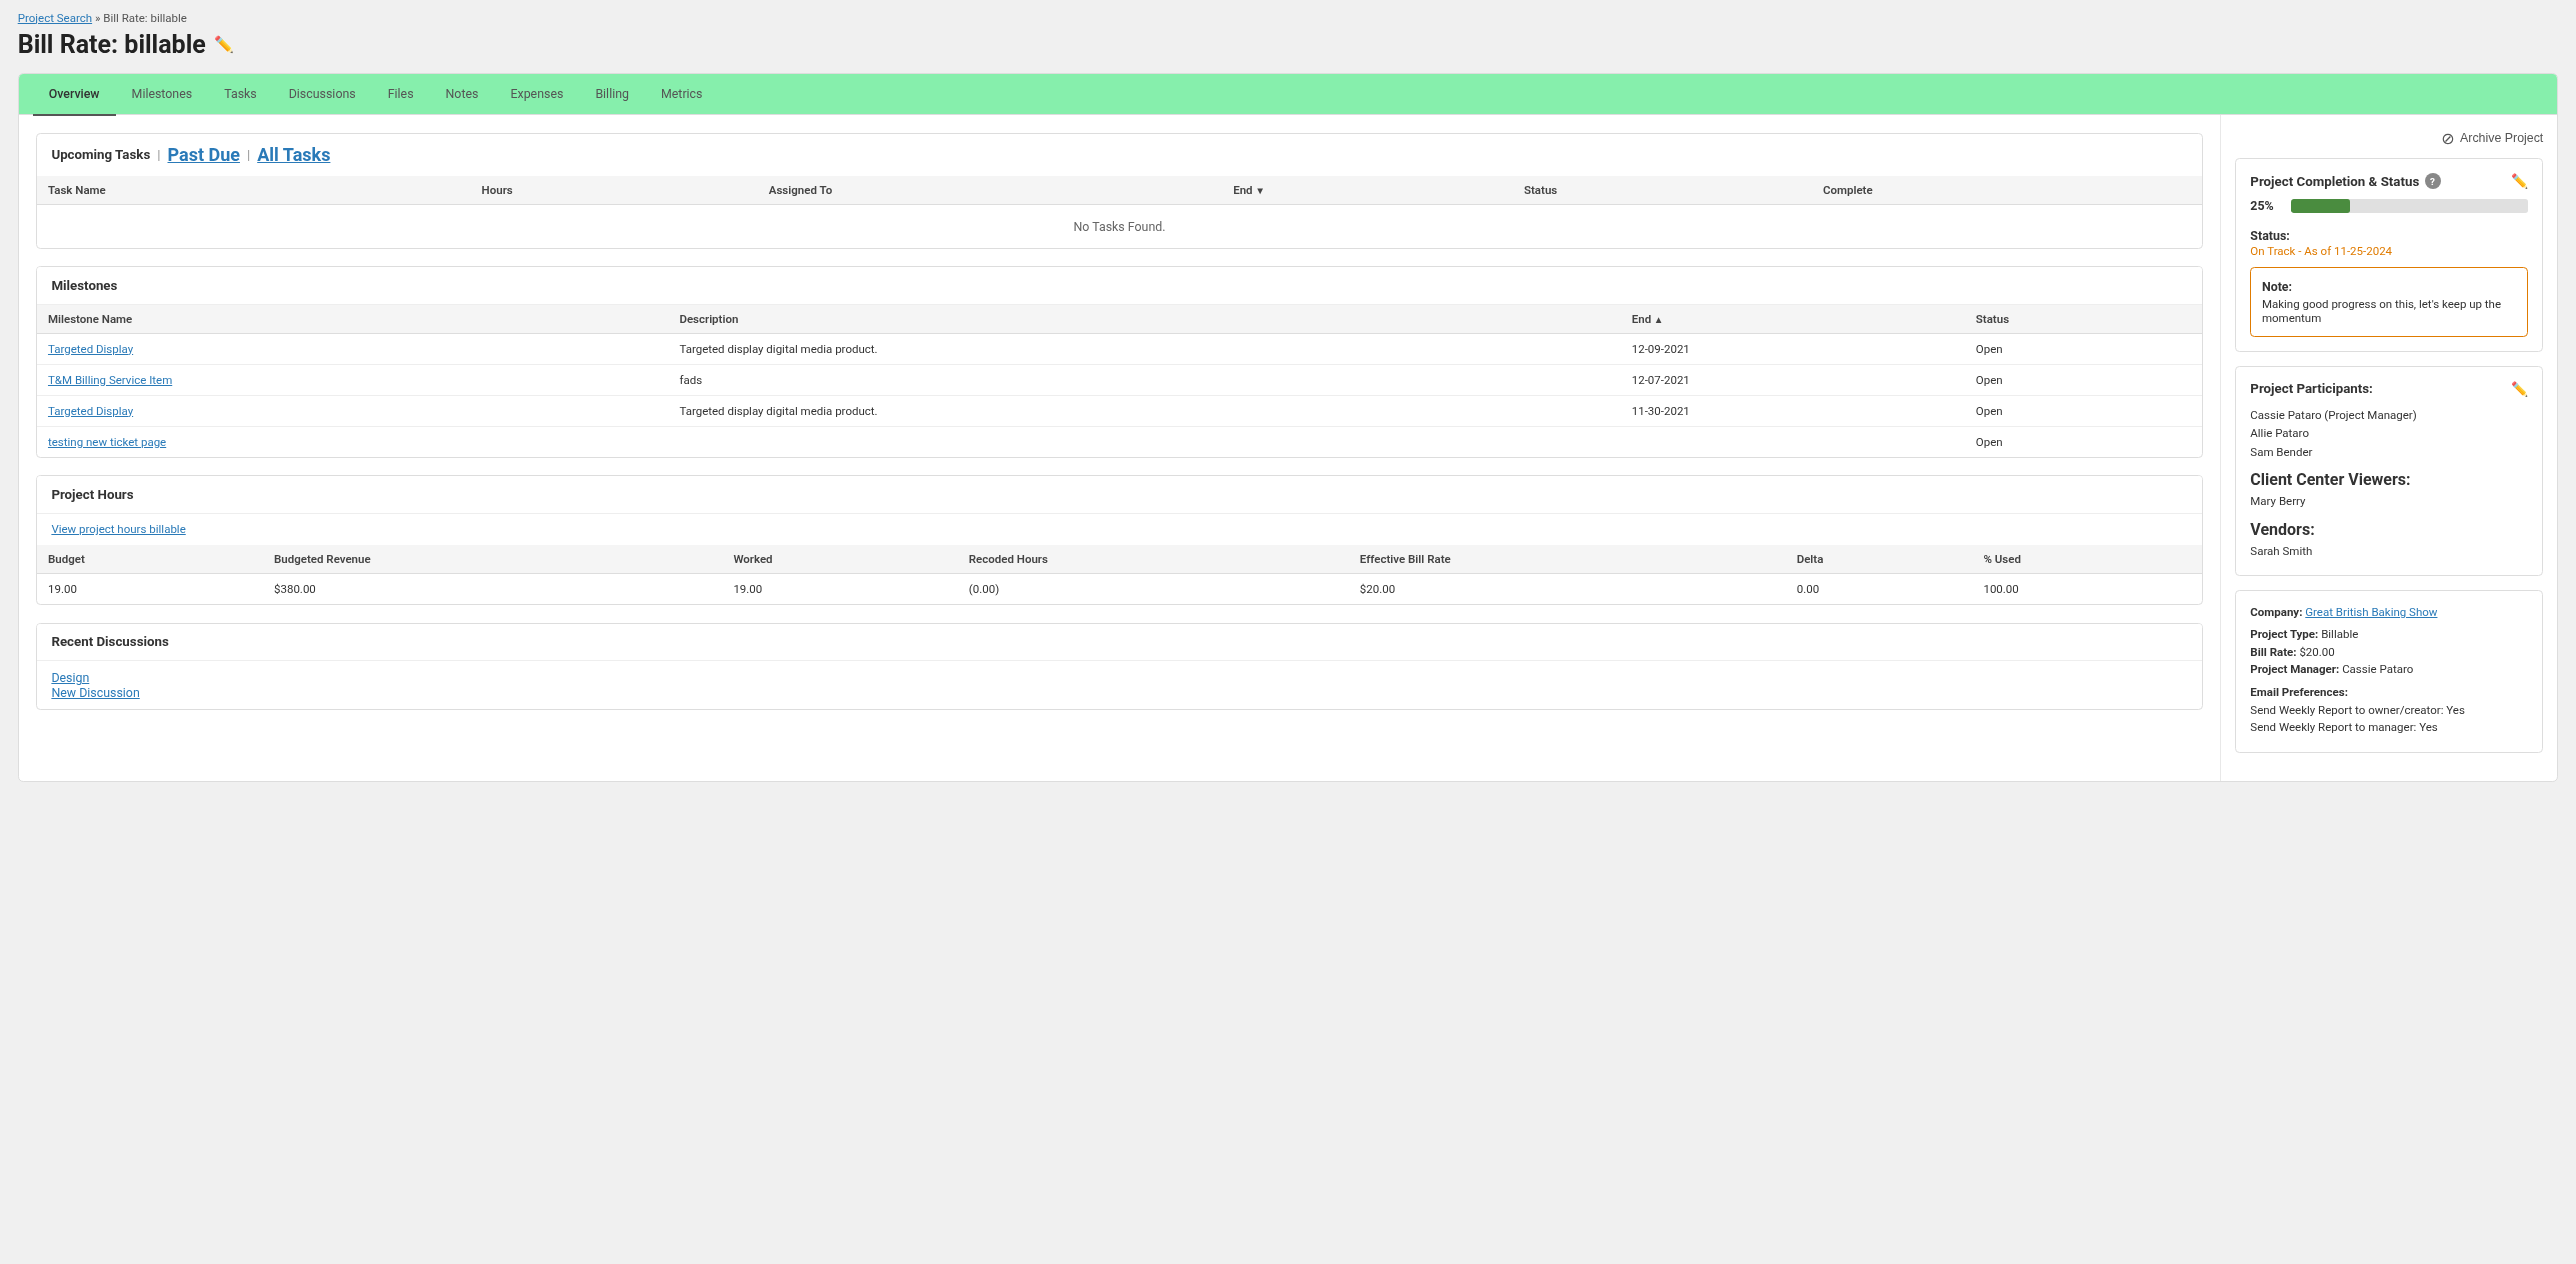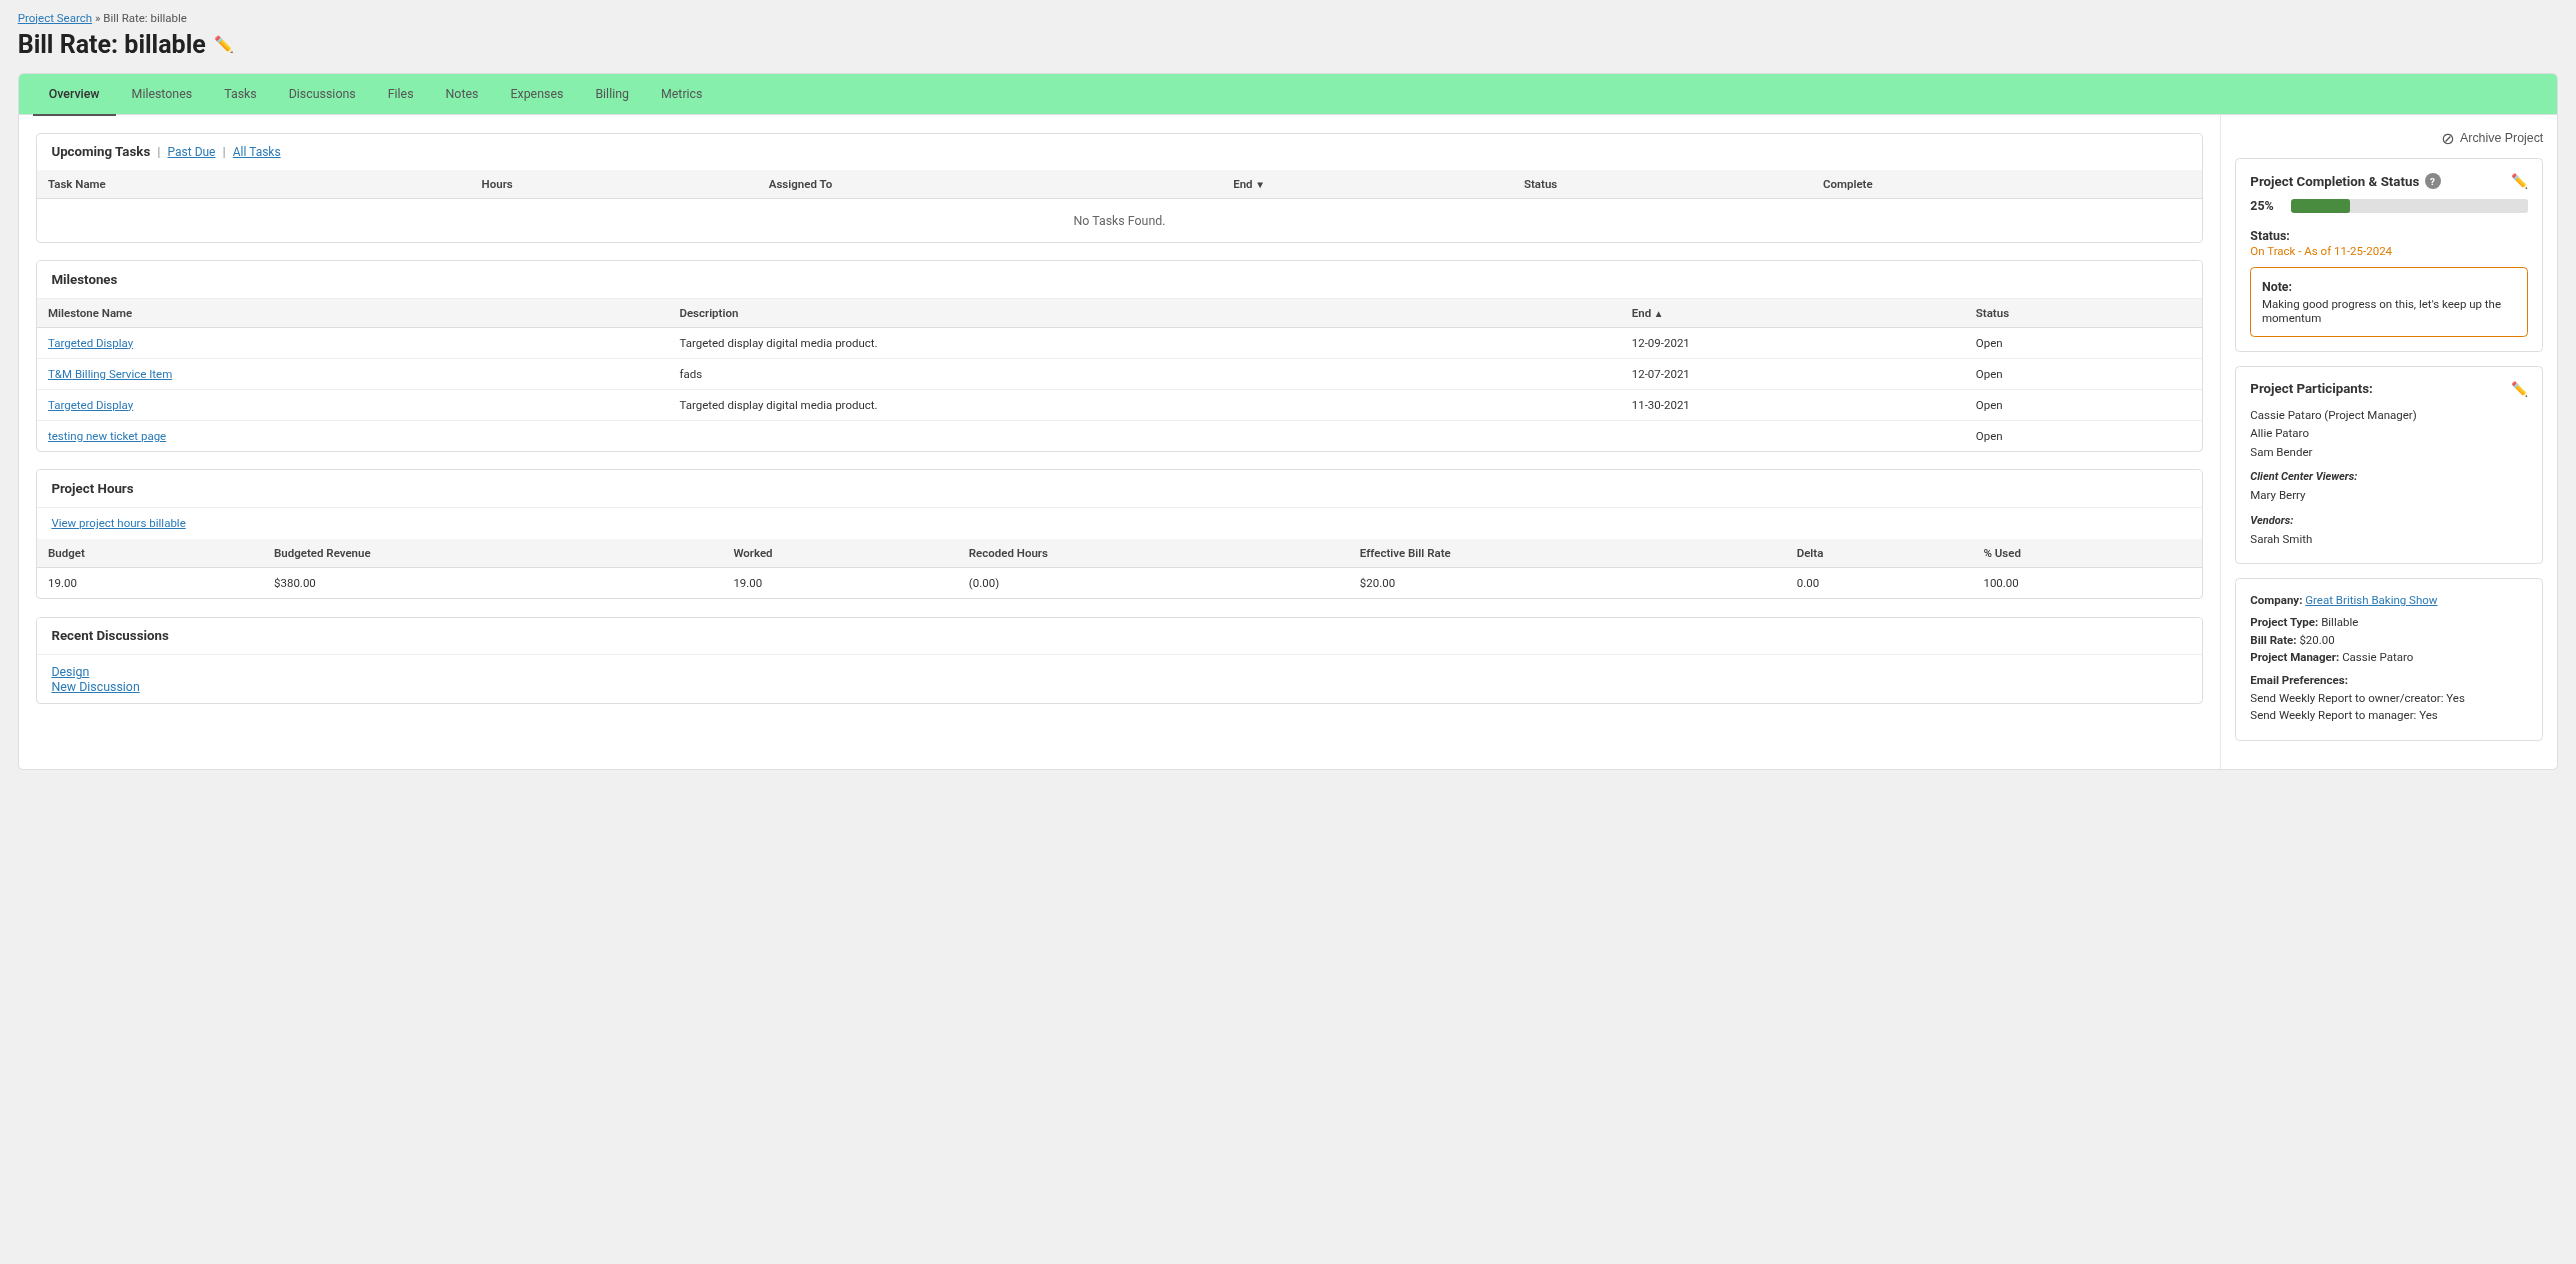--- a/index.html
+++ b/index.html
@@ -90,21 +90,21 @@
     }
     .tasks-header {
       display: flex;
       align-items: center;
       gap: 0;
       padding: 10.6px 14px;
       font-size: 13.3px;
       font-weight: bold;
     }
     .tasks-header span { font-weight: bold; }
-    .tasks-header a { font-weight: normal; font-size: 12px; }
+    .tasks-header a { font-weight: bold; font-size: 18px; }
     .tasks-header .sep { margin: 0 7px; color: #999; font-weight: normal; }
     table { width: 100%; border-collapse: collapse; }
     th {
       background: #f5f5f5;
       padding: 7px 10.6px;
       text-align: left;
       font-size: 11.5px;
       font-weight: 600;
       color: #444;
       border-bottom: 0.9px solid #ddd;
@@ -183,21 +183,21 @@
     .status-value { color: #e07b00; font-size: 11.5px; }
     .note-box {
       border: 1.8px solid #e07b00;
       border-radius: 4.4px;
       padding: 10.6px;
       margin-top: 8.9px;
     }
     .note-title { font-weight: bold; font-size: 12.4px; margin-bottom: 3.5px; }
     .note-text { font-size: 11.5px; color: #333; }
     .participants-section { margin-top: 0; }
-    .participant-label { font-weight: bold; font-size: 11px; margin-bottom: 3.5px; font-style: italic; }
+    .participant-label { font-weight: bold; font-size: 16px; margin-bottom: 3.5px; }
     .participant-item { font-size: 11.5px; color: #333; line-height: 1.6; }
     .info-row { margin-bottom: 3.5px; font-size: 11.5px; }
     .info-row strong { font-weight: bold; }
     .info-row a { color: #2a7ab8; }
     .project-hours-link { display: block; margin: 5.3px 0 8.9px 0; font-size: 11.5px; }
   </style>
 </head>
 <body>
 
 <div class="breadcrumb">

